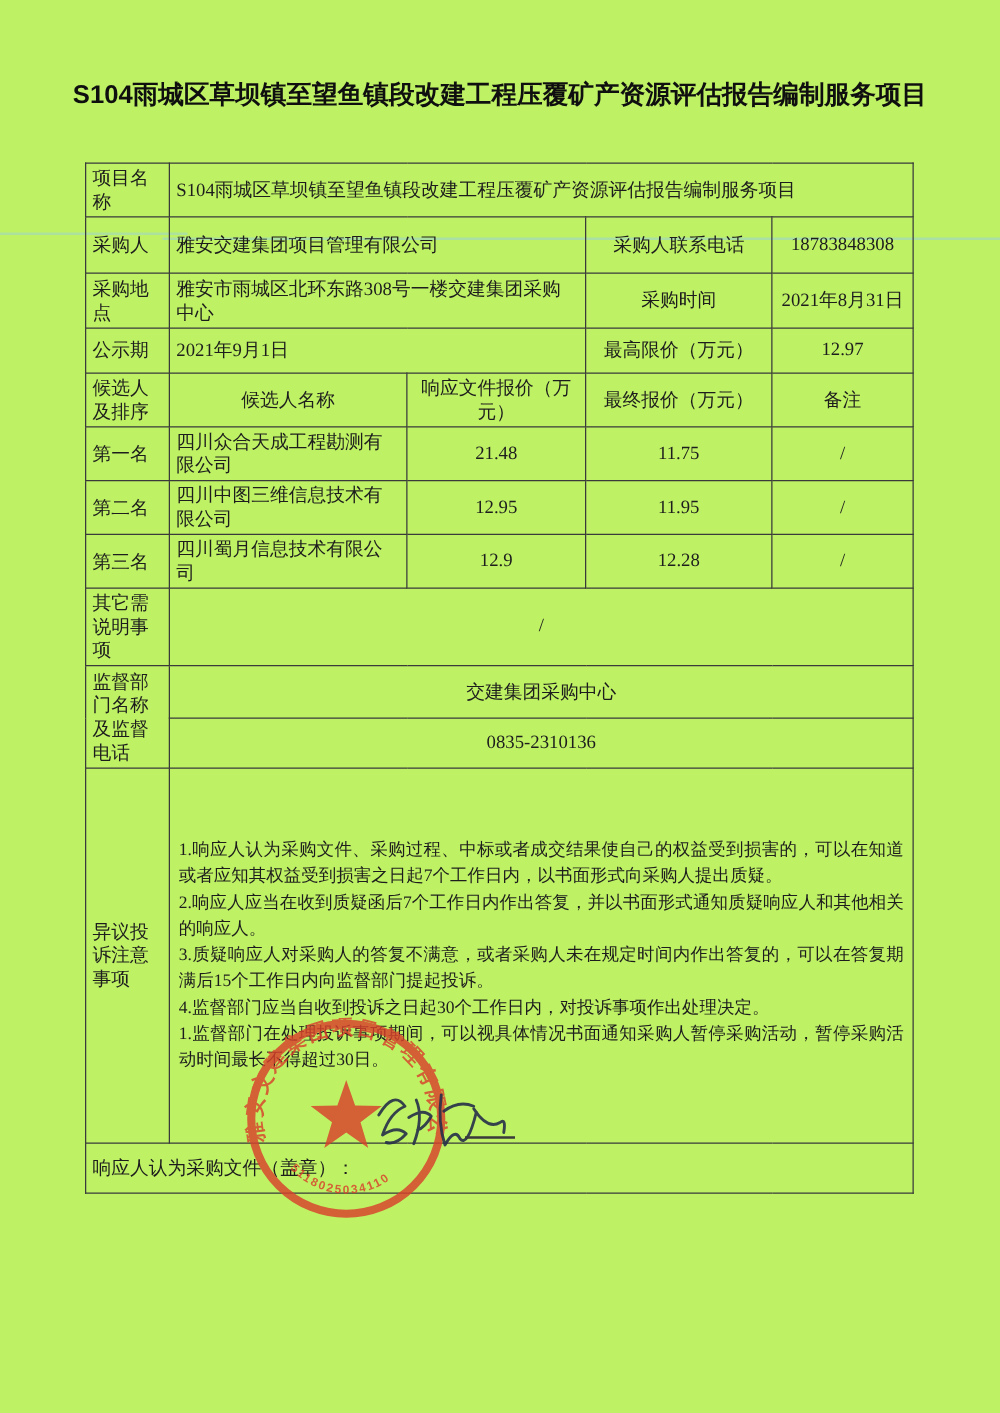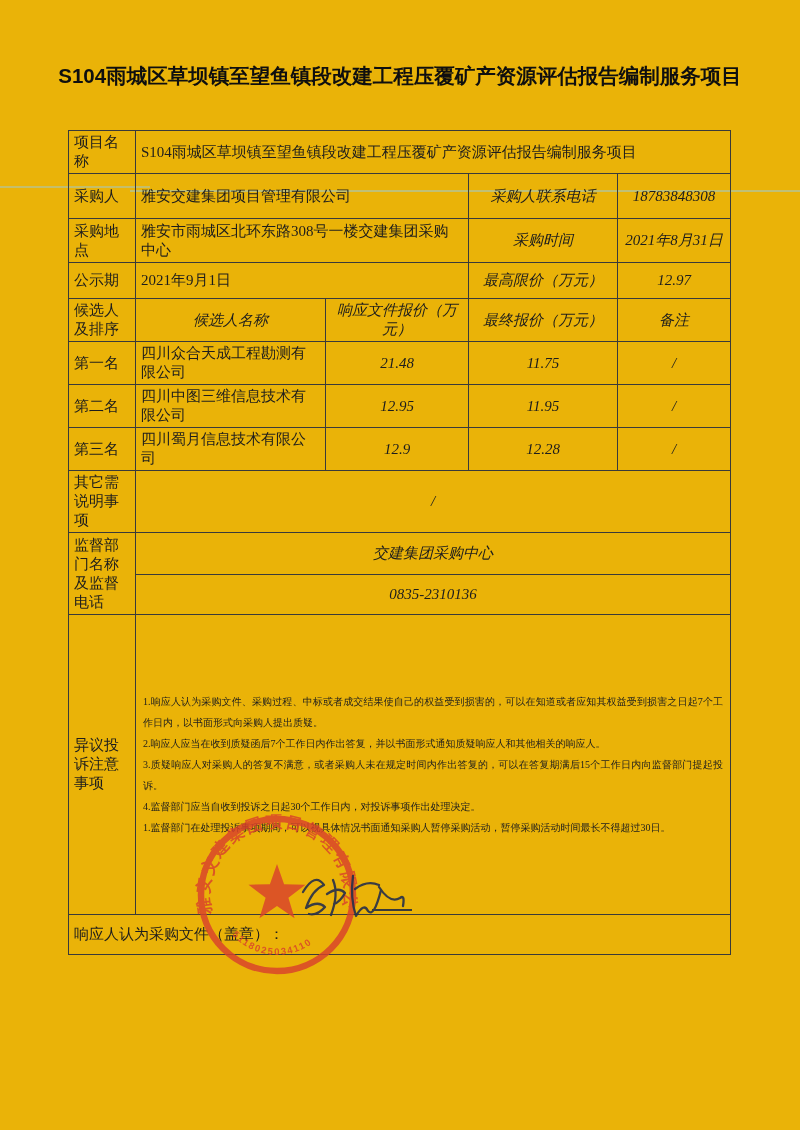--- a/index.html
+++ b/index.html
@@ -1,36 +1,36 @@
 <!DOCTYPE html>
 <html><head>
 <meta charset="utf-8">
 <style>
   html,body { margin:0; padding:0; background:#ffffff; }
   .page {
-    position:relative; width:800px; height:1130px; background:#eab308;
+    position:relative; width:800px; height:1130px; background:#bef264;
     font-family:"Liberation Serif","DejaVu Serif",serif; color:#1d1d1d; overflow:hidden;
   }
   .doc-title {
     position:absolute; top:62px; left:50px; width:700px;
     text-align:center; font-family:"Liberation Sans","DejaVu Sans",sans-serif;
     font-weight:bold; font-size:20.5px; line-height:28px; color:#0f0f0f;
   }
   table.main {
     position:absolute; top:130px; left:68px; width:662px;
     border-collapse:collapse; table-layout:fixed;
   }
   table.main td {
     border:1.6px solid #3a3a3a; font-size:15px; padding:2px 5px;
     vertical-align:middle; color:#1d1d1d; word-break:break-all;
   }
   td.lbl { font-size:14px; padding:2px 1px 2px 4px;margin-left:48px; }
   td.lblc { font-size:14px; padding:2px 1px; text-align:left; }
-  td.ctr { text-align:center;font-style:italic; }
-  .notes { font-size:10px; line-height:21px; text-align:justify; padding:0 2px; }
+  td.ctr { text-align:center; }
+  .notes { font-size:14px; line-height:21px; text-align:justify; padding:0 2px; }
   .notes div { margin:0; }
   .scanline { position:absolute; height:2px; pointer-events:none; }
   .seal-wrap { position:absolute; left:194px; top:812px; width:166px; height:166px; pointer-events:none; }
   .sig-wrap { position:absolute; left:293px; top:860px; width:130px; height:75px; pointer-events:none; }
   .sig-underline { position:absolute; left:372px; top:909px; width:40px; height:1.5px; background:#3a3a3a; }
 </style>
 </head>
 <body>
 
 <div class="page">

